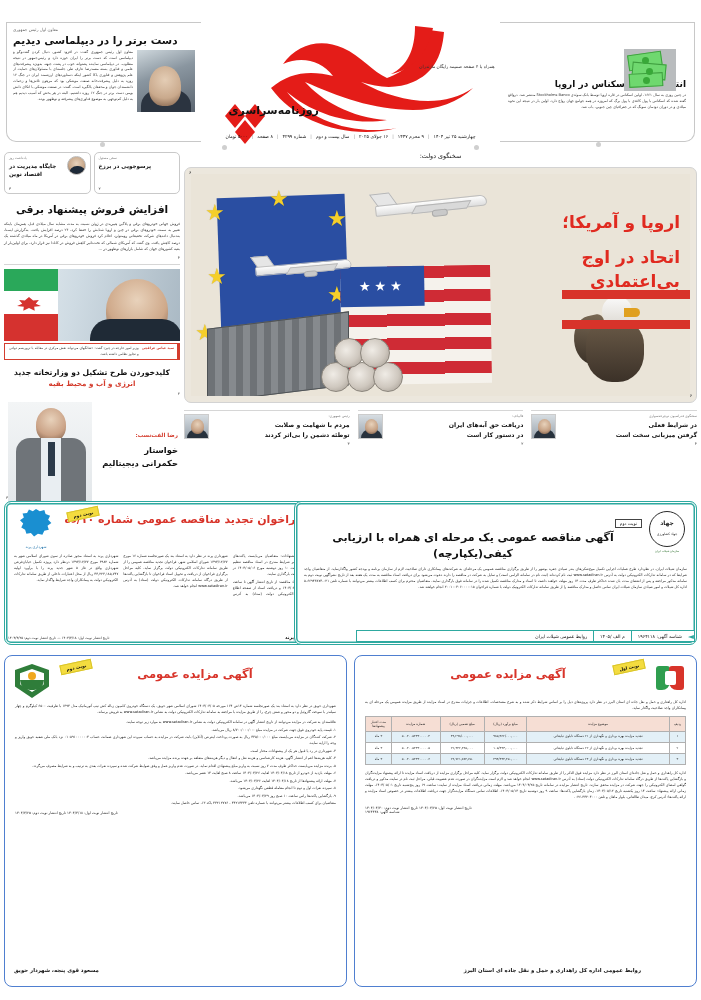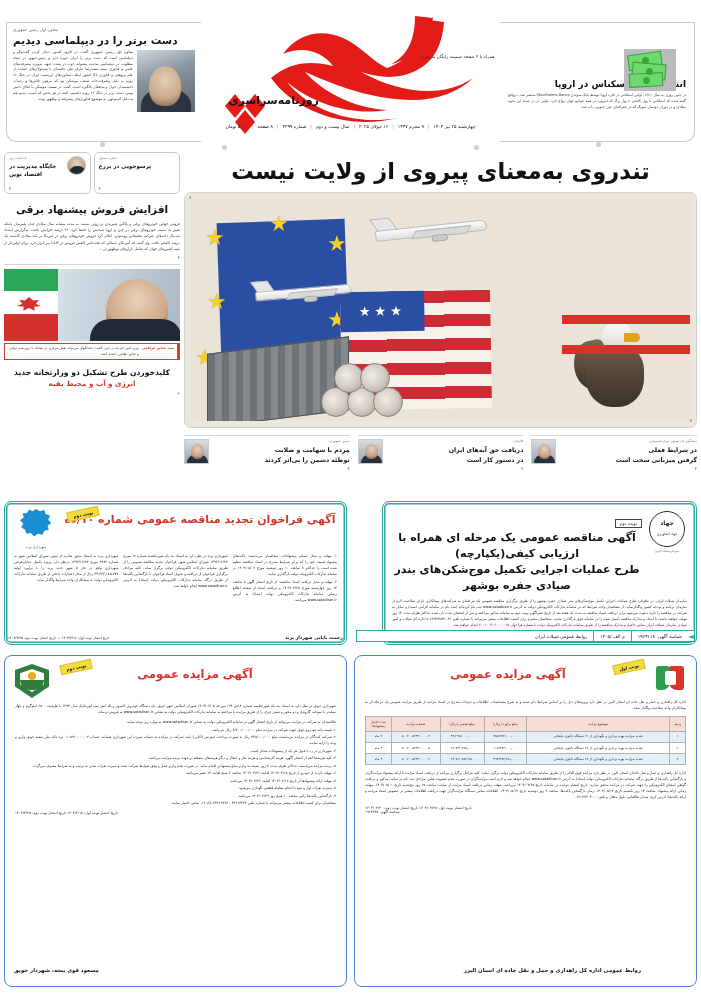--- a/index.html
+++ b/index.html
@@ -40,21 +40,21 @@
   .mh-photo::before {
     content:""; position:absolute; left:4px; bottom:0; width:50px; height:22px;
     background:#2b3440; border-radius:16px 16px 0 0;
   }
   .mh-left-text {
     font-size:3.6px; line-height:1.62; color:#333; text-align:justify;
     flex:1; overflow:hidden;
   }
 
   .mh-logo-wrap {
-    position:absolute; left:50%; top:6px; transform:translateX(-50%);
+    position:absolute; left:50%; top:16px; transform:translateX(-50%);
     width:300px; height:138px; text-align:center;
   }
   .logo-svg { position:absolute; left:50%; top:0; transform:translateX(-50%); }
   .mh-sub {
     position:absolute; left:28px; top:88px;
     font-size:11px; font-weight:bold; color:#111;
   }
   .mh-tagline {
     position:absolute; right:6px; top:48px;
     font-size:4.4px; color:#333;
@@ -484,24 +484,38 @@
     </div>
     <div class="cap-red-box">
       <span class="who">سید عباس عراقچی</span>
       <span>وزیر امور خارجه در چین: گفت: «شانگهای می‌تواند نقش مرکزی در مقابله با تروریسم دولتی و تجاوز نظامی داشته باشد.</span>
     </div>
 
     <div class="kv-head">کلیدخوردن طرح تشکیل دو وزارتخانه جدید</div>
     <div class="kv-sub">انرژی و آب و محیط بقیه</div>
     <div class="pg-mark">۲</div>
 
+    <div class="profile-block">
+      <div class="profile-photo">
+        <div class="pp-head"></div>
+        <div class="pp-body"></div>
+        <div class="pp-shirt"></div>
+        <div class="pp-tie"></div>
+      </div>
+      <div class="profile-name">رضا الفت‌نسب:</div>
+      <div class="profile-title">
+        <span>خواستار</span><br>
+        <span>حکمرانی دیجیتالیم</span>
+      </div>
+      <div class="profile-pg">۳</div>
+    </div>
   </div>
 
   <div class="main-col">
-    <div class="main-head">تندروی به‌معنای پیروی از ولایت نیست</div>
+    <div class="gov-kicker">سخنگوی دولت:</div>
 
     <div class="main-photo-wrap">
       <div class="mp-inner">
         <div class="eu-flag"></div>
         <span class="star" style="left:14px;top:28px;">★</span>
         <span class="star" style="left:78px;top:14px;">★</span>
         <span class="star" style="left:136px;top:34px;">★</span>
         <span class="star" style="left:16px;top:92px;">★</span>
         <span class="star" style="left:4px;top:148px;">★</span>
         <span class="star" style="left:74px;top:150px;">★</span>
@@ -535,20 +549,24 @@
         <div class="eagle">
           <div class="wg"></div>
             <div class="bd"></div>
             <div class="hd"></div>
             <div class="bk"></div>
         </div>
 
         <div class="red-bar" style="top:116px;"></div>
         <div class="red-bar" style="top:146px;"></div>
 
+        <div class="overlay-head">
+          <div class="l1">اروپا و آمریکا؛</div>
+          <div class="l2">اتحاد در اوج بی‌اعتمادی</div>
+        </div>
       </div>
       <div class="photo-pg">۶</div>
       <div class="photo-pg-tl">۶</div>
     </div>
 
     <div class="three-teasers">
       <div class="t3">
         <div class="tx">
           <div class="k3">سخنگوی فدراسیون دوچرخه‌سواری</div>
           <div class="h3t">
@@ -606,33 +624,32 @@
           <div style="flex:1;" class="ad-body">شهرداری پرند در نظر دارد به استناد بند یک صورتجلسه شماره ۱۶ مورخ ۱۳۹۴/۱۲/۲۷ شورای اسلامی شهر، فراخوان تجدید مناقصه عمومی را از طریق سامانه تدارکات الکترونیکی دولت برگزار نماید. کلیه مراحل برگزاری فراخوان از دریافت و تحویل اسناد فراخوان تا بازگشایی پاکت‌ها از طریق درگاه سامانه تدارکات الکترونیکی دولت (ستاد) به آدرس www.setadiran.ir انجام خواهد شد.</div>
           <div style="flex:1;" class="ad-body">شهرداری پرند به استناد مجوز صادره از سوی شورای اسلامی شهر به شماره ۳۹۸۲ مورخ ۱۳۹۴/۱۲/۲۷ درنظر دارد پروژه تکمیل خیابان‌فرعی شهرداری واقع در فاز ۵ شهر جدید پرند را با برآورد اولیه ۴۴,۲۲۳,۱۸۵,۷۴۷ ریال از محل اعتبارات داخلی از طریق سامانه تدارکات الکترونیکی دولت به پیمانکاران واجد شرایط واگذار نماید.</div>
         </div>
       </div>
     </div>
     <div style="position:absolute;left:8px;top:138px;width:335px;display:flex;justify-content:space-between;align-items:center;">
       <div class="signoff" style="font-size:4.6px;">رحمت بابایی شهردار پرند</div>
       <div class="smalldate" style="font-size:3.4px;">تاریخ انتشار نوبت اول: ۱۴۰۴/۴/۱۸ — تاریخ انتشار نوبت دوم: ۱۴۰۴/۴/۲۵</div>
     </div>
 
-    <div class="ad-box inner2" style="right:4px; top:4px; width:315px; height:144px;">
+    <div class="ad-box inner2" style="right:4px; top:4px; width:403px; height:144px;">
       <div style="position:absolute;inset:4px;padding:3px 5px;">
         <div style="display:flex;align-items:flex-start;gap:5px;">
           <div class="jahad-logo">
             <div class="ring"></div>
             <div class="w">جهاد</div>
             <div class="s">جهاد کشاورزی</div>
             <div class="b">سازمان شیلات ایران</div>
           </div>
           <div style="flex:1;position:relative;padding-top:1px;">
             <div style="text-align:right;"><span class="nobat2">نوبت دوم</span></div>
             <div class="ad-title" style="color:#111;margin-top:1px;">آگهی مناقصه عمومی یک مرحله ای همراه با ارزیابی کیفی(یکپارچه)</div>
-            <div class="ad-title" style="color:#111;">طرح عملیات اجرایی تکمیل موج‌شکن‌های بندر صیادی جفره بوشهر</div>
           </div>
         </div>
         <div class="ad-body" style="margin-top:4px;">سازمان شیلات ایران، در نظردارد طرح عملیات اجرایی تکمیل موج‌شکن‌های بندر صیادی جفره بوشهر را از طریق برگزاری مناقصه عمومی یک مرحله‌ای به شرکت‌های پیمانکاری دارای صلاحیت لازم از سازمان برنامه و بودجه کشور واگذارنماید. از متقاضیان واجد شرایط که در سامانه تدارکات الکترونیکی دولت به آدرس www.setadiran.ir ثبت نام کرده‌اند (ثبت نام در سامانه الزامی است) و تمایل به شرکت در مناقصه را دارند دعوت می‌شود برای دریافت اسناد مناقصه به مدت یک هفته بعد از تاریخ نشرآگهی نوبت دوم به سامانه مذکور مراجعه و پس از انقضای مدت بان شده حداکثر ظرف مدت ۱۴ روز مهلت خواهند داشت تا اسناد و مدارک مناقصه تکمیل شده را در سامانه فوق بارگذاری نمایند. متقاضیان محترم برای کسب اطلاعات بیشتر می‌توانند با شماره تلفن ۰۲۱-۶۶۹۴۳۸۷۴-۵ اداره کل شیلات و امور صیادی سازمان شیلات ایران تماس حاصل و مدارک مناقصه را از طریق سامانه تدارکات الکترونیک دولت با شماره فراخوان ۲۰۰۱۰۰۳۰۶۰۰۰۰۰۱۵ انجام خواهند شد.</div>
       </div>
     </div>
     <div class="teal-strip" style="right:6px; top:133px; width:339px; height:12px;">
       <span class="teal-chev">◄</span>
       <div class="cell">شناسه آگهی: ۱۹۶۴۱۱۸</div>
       <div class="cell">م الف /۱۴۰۵</div>
       <div class="cell">روابط عمومی شیلات ایران</div>

